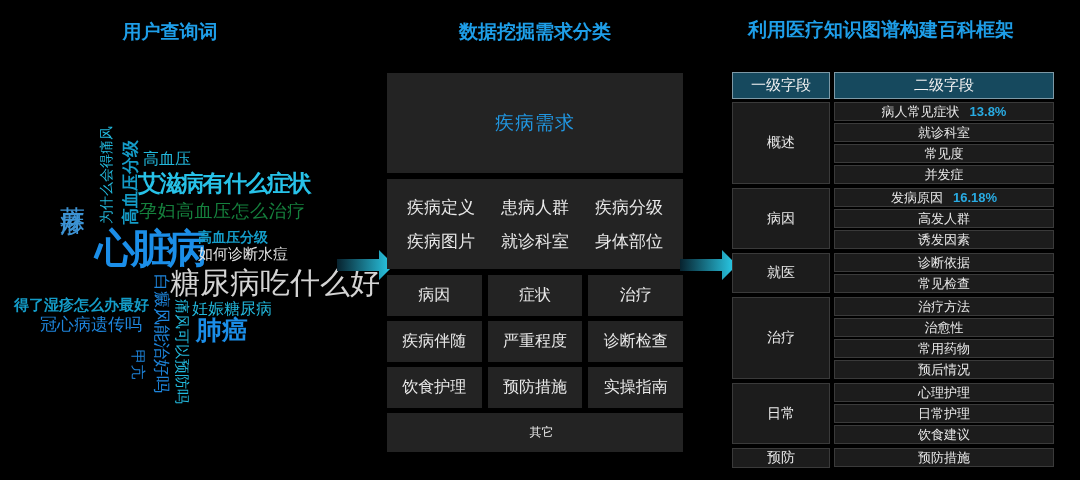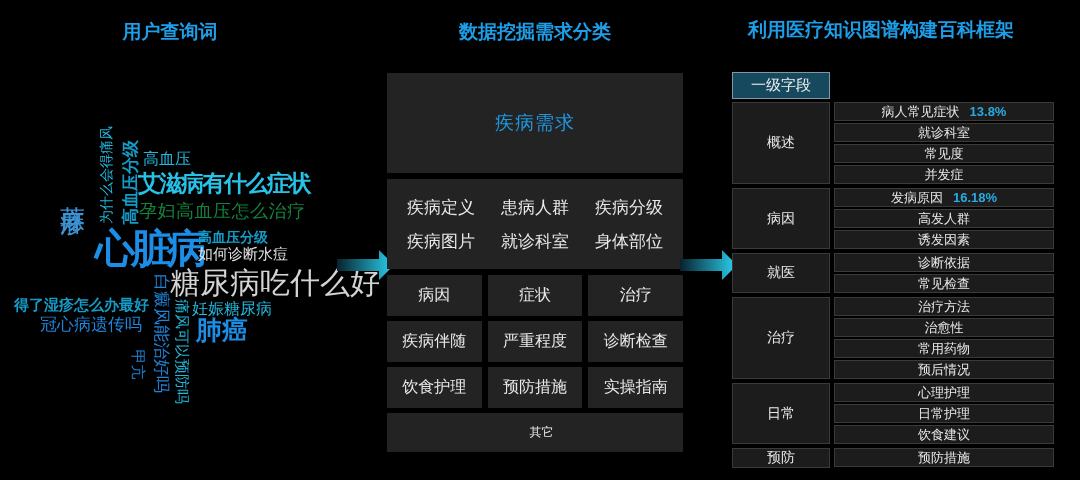--- a/index.html
+++ b/index.html
@@ -123,20 +123,21 @@
         <stop class="stop-from" offset="0" stop-color="#07222e"></stop>
         <stop class="stop-to" offset="1" stop-color="#2bd2f0"></stop>
       </linearGradient>
     </defs>
     <polygon points="0,11 42,11 42,2 57,17 42,32 42,23 0,23" fill="url(#ag2)"></polygon>
   </svg>
 
   <div id="ktable">
     <div class="thead">
       <div class="hcell c1">一级字段</div>
+      <div class="hcell c2">二级字段</div>
     </div>
     <div id="tbody">
         <div class="tgroup">
           <div class="gcell">概述</div>
           <div class="trows">
             <div class="trow">
               <span>病人常见症状</span>
               <span class="pct" style="color: rgb(41, 171, 226);">13.8%</span>
             </div>
             <div class="trow">

